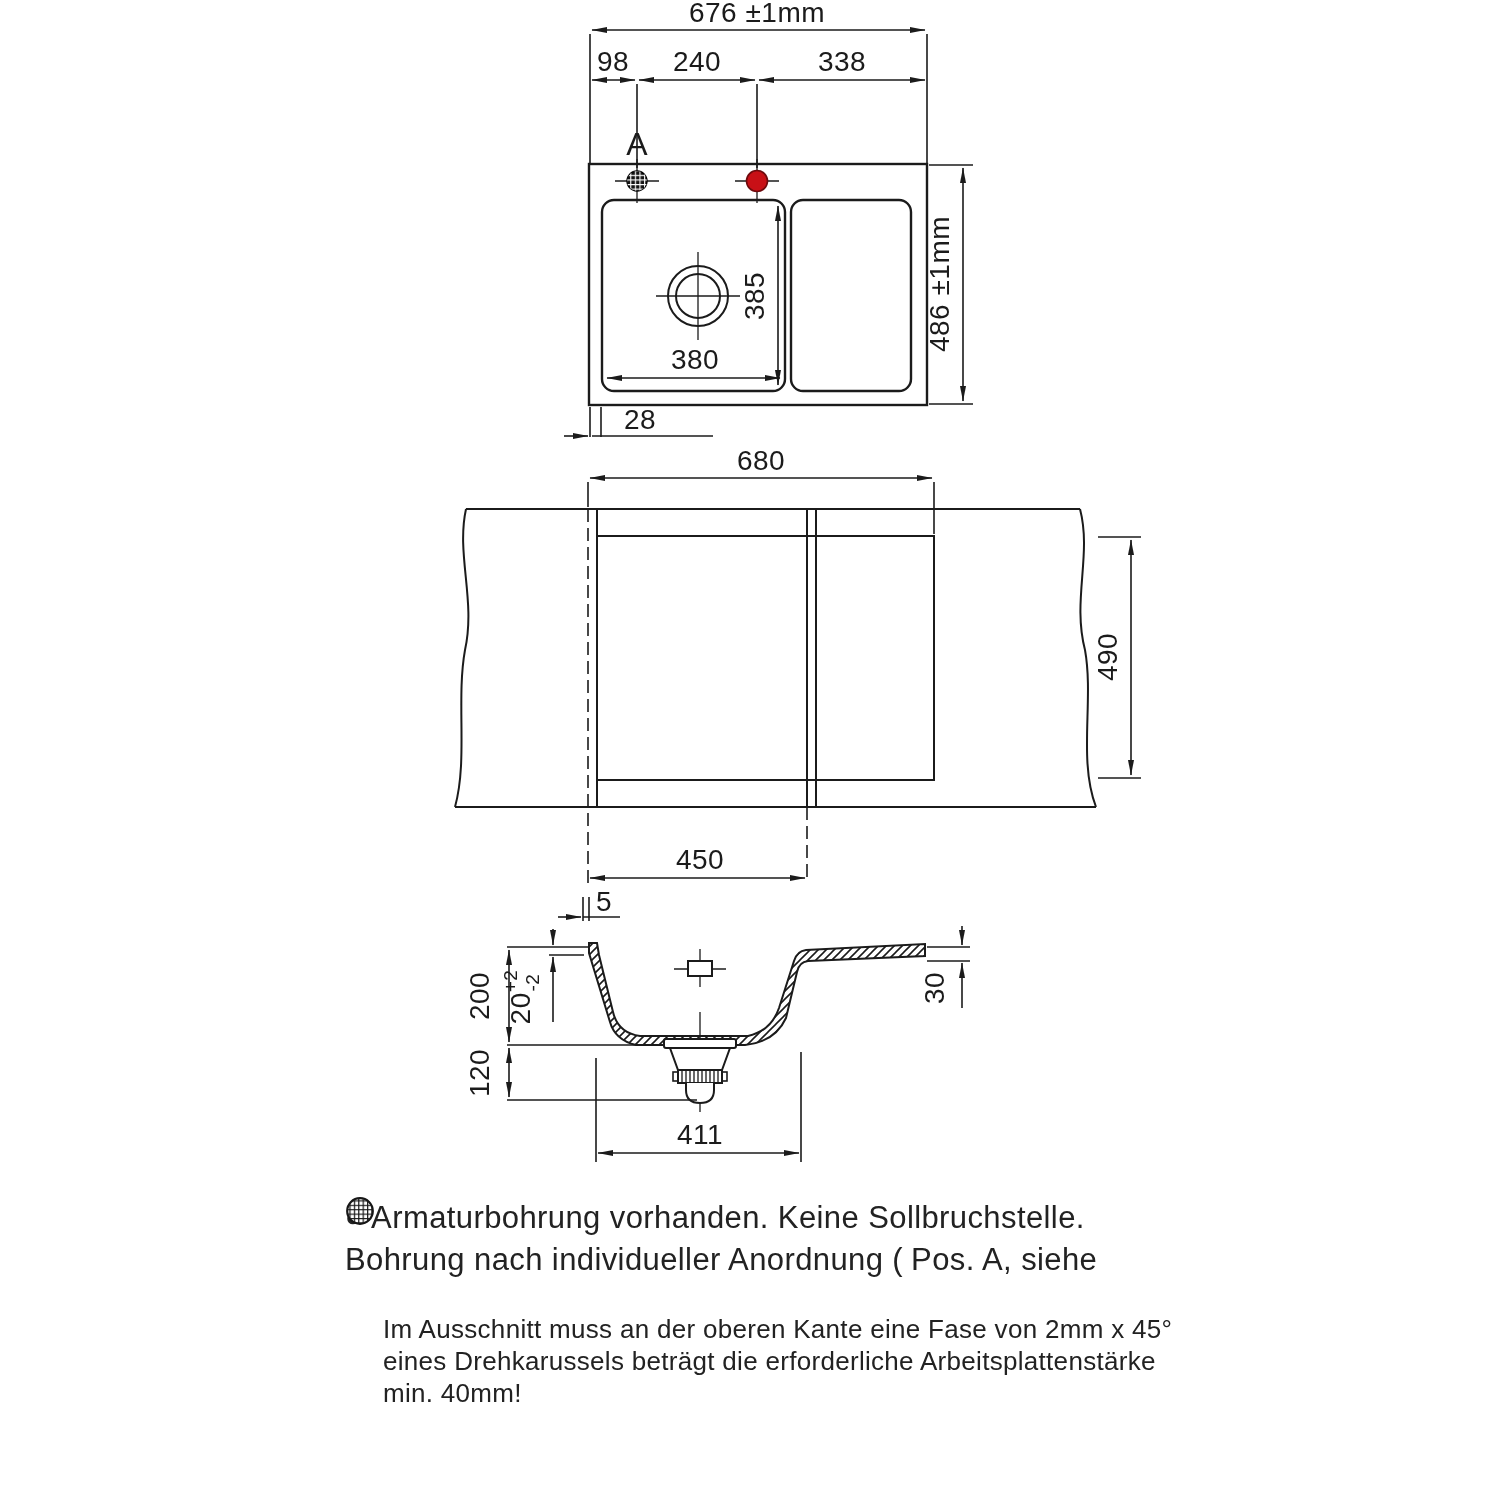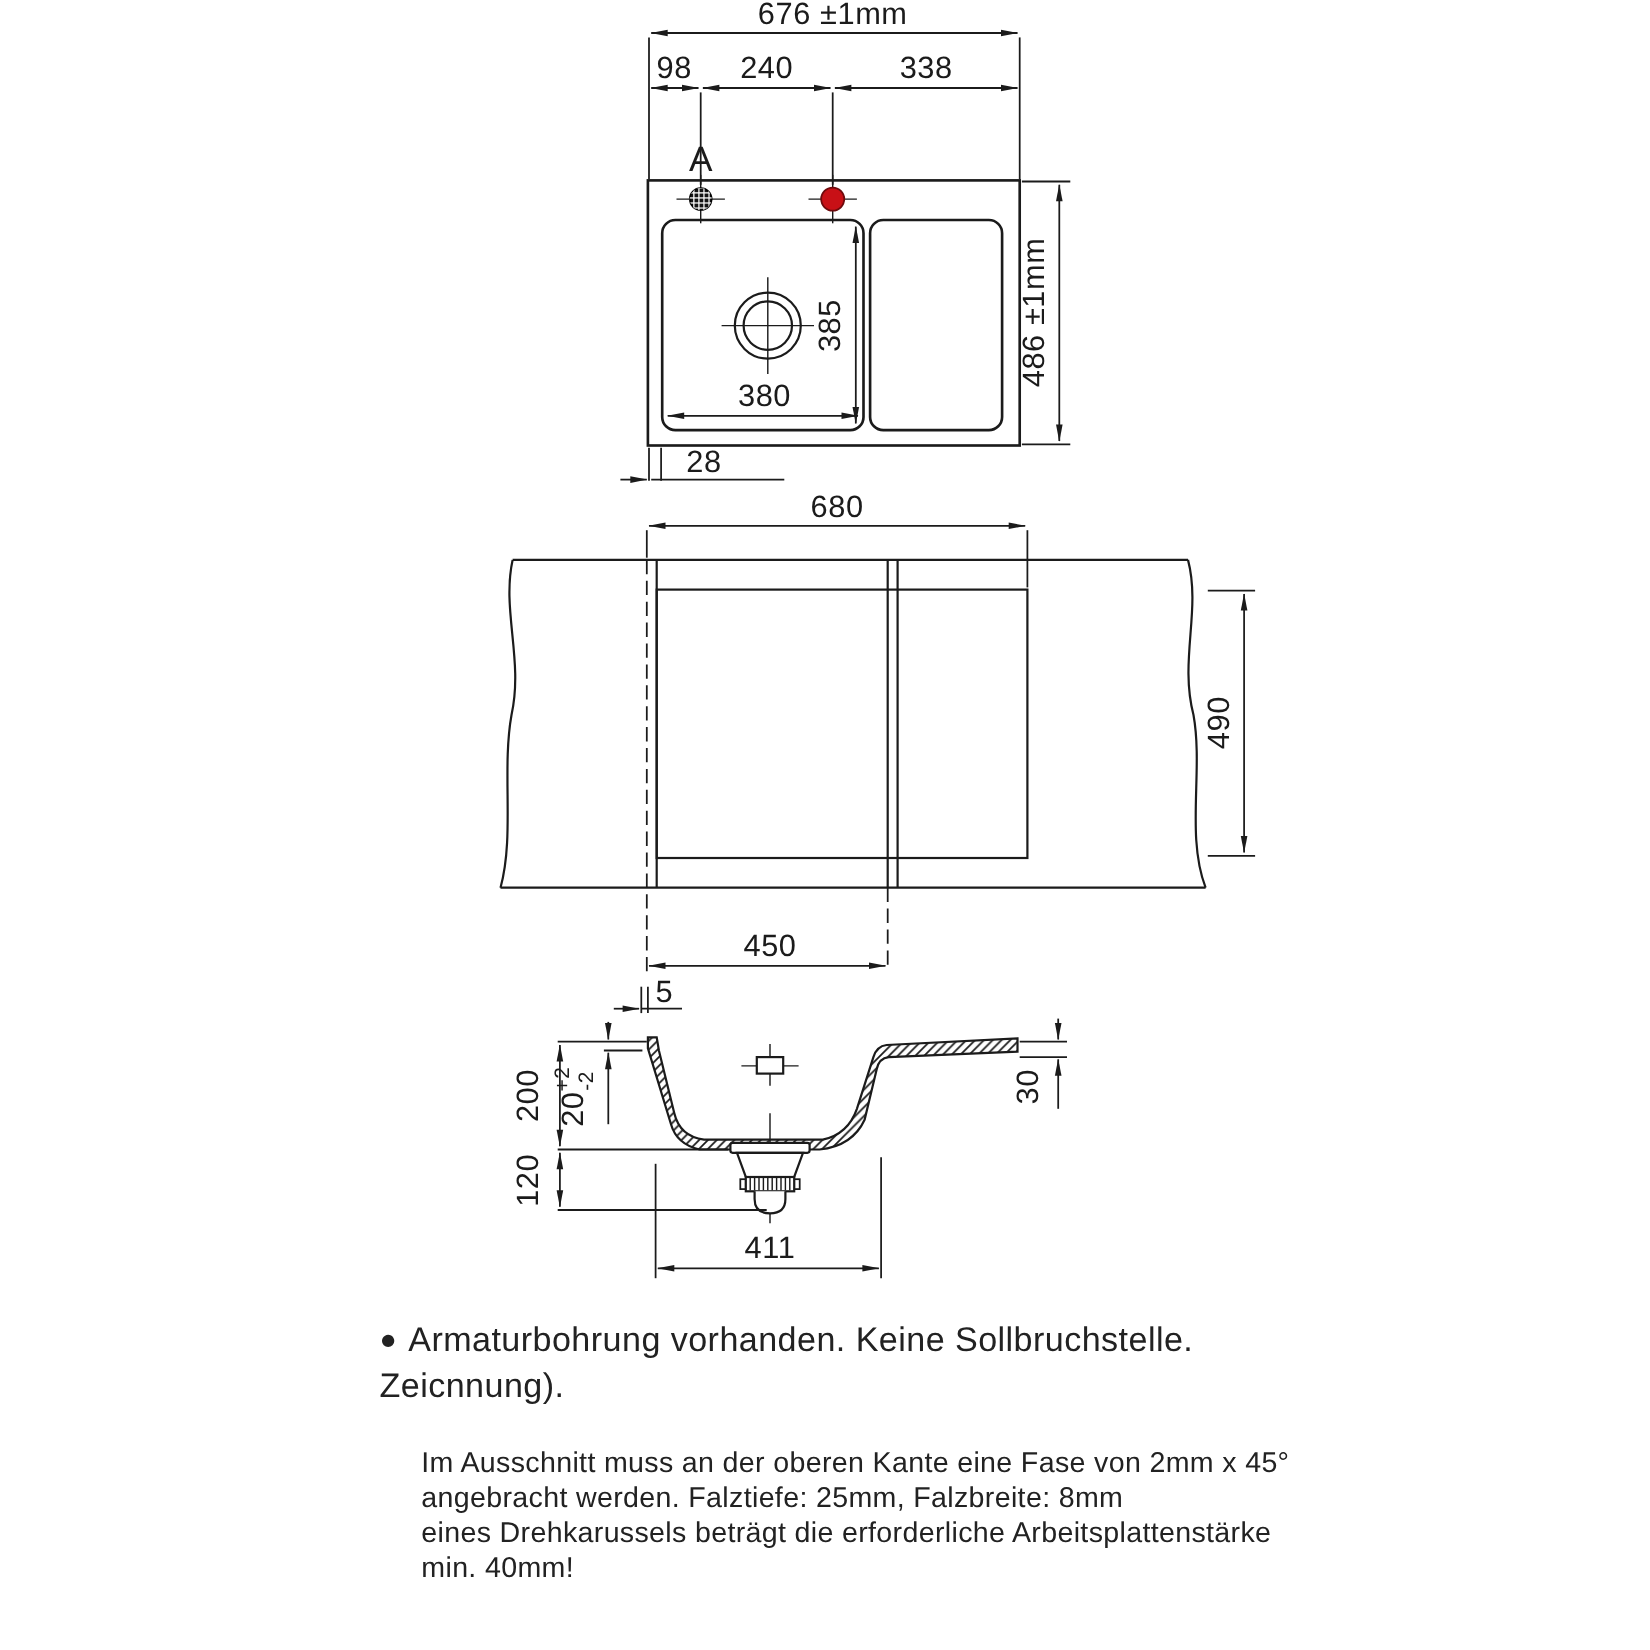--- a/index.html
+++ b/index.html
@@ -220,23 +220,30 @@
       <line class="ln s16" x1="596" y1="1058" x2="596" y2="1162"></line>
       <line class="ln s16" x1="801" y1="1052" x2="801" y2="1162"></line>
       <line class="ln s16" x1="598" y1="1153" x2="799" y2="1153" marker-start="url(#ah)" marker-end="url(#ah)"></line>
       <text class="dimtxt" x="700" y="1144" text-anchor="middle">411</text>
     </g>
   </g>
 </svg>
 
 <div class="para">
   <div><span class="bullet">●</span><span>Armaturbohrung vorhanden. Keine Sollbruchstelle.</span></div>
-  <div>Zeicnnung).</div>
+  <div><span>Bohrung nach individueller Anordnung (</span><span class="sym"><svg width="30" height="30" viewBox="0 0 30 30">
+            <defs>
+              <clipPath id="cc">
+                <circle cx="15" cy="15" r="12.2"></circle>
+              </clipPath>
+            </defs>
+            <circle cx="15" cy="15" r="12.8" fill="#ffffff" stroke="#161616" stroke-width="2.2"></circle>
+            <rect x="0" y="0" width="30" height="30" fill="url(#gridb)" clip-path="url(#cc)"></rect>
+          </svg></span><span>Pos. A, siehe</span></div>
 </div>
 
 <div class="notes">
   <div>Im Ausschnitt muss an der oberen Kante eine Fase von 2mm x 45°</div>
-  <div>angebracht werden. Falztiefe: 25mm, Falzbreite: 8mm</div>
   <div>eines Drehkarussels beträgt die erforderliche Arbeitsplattenstärke</div>
   <div>min. 40mm!</div>
 </div>
 
 </div>
 
 </body></html>

